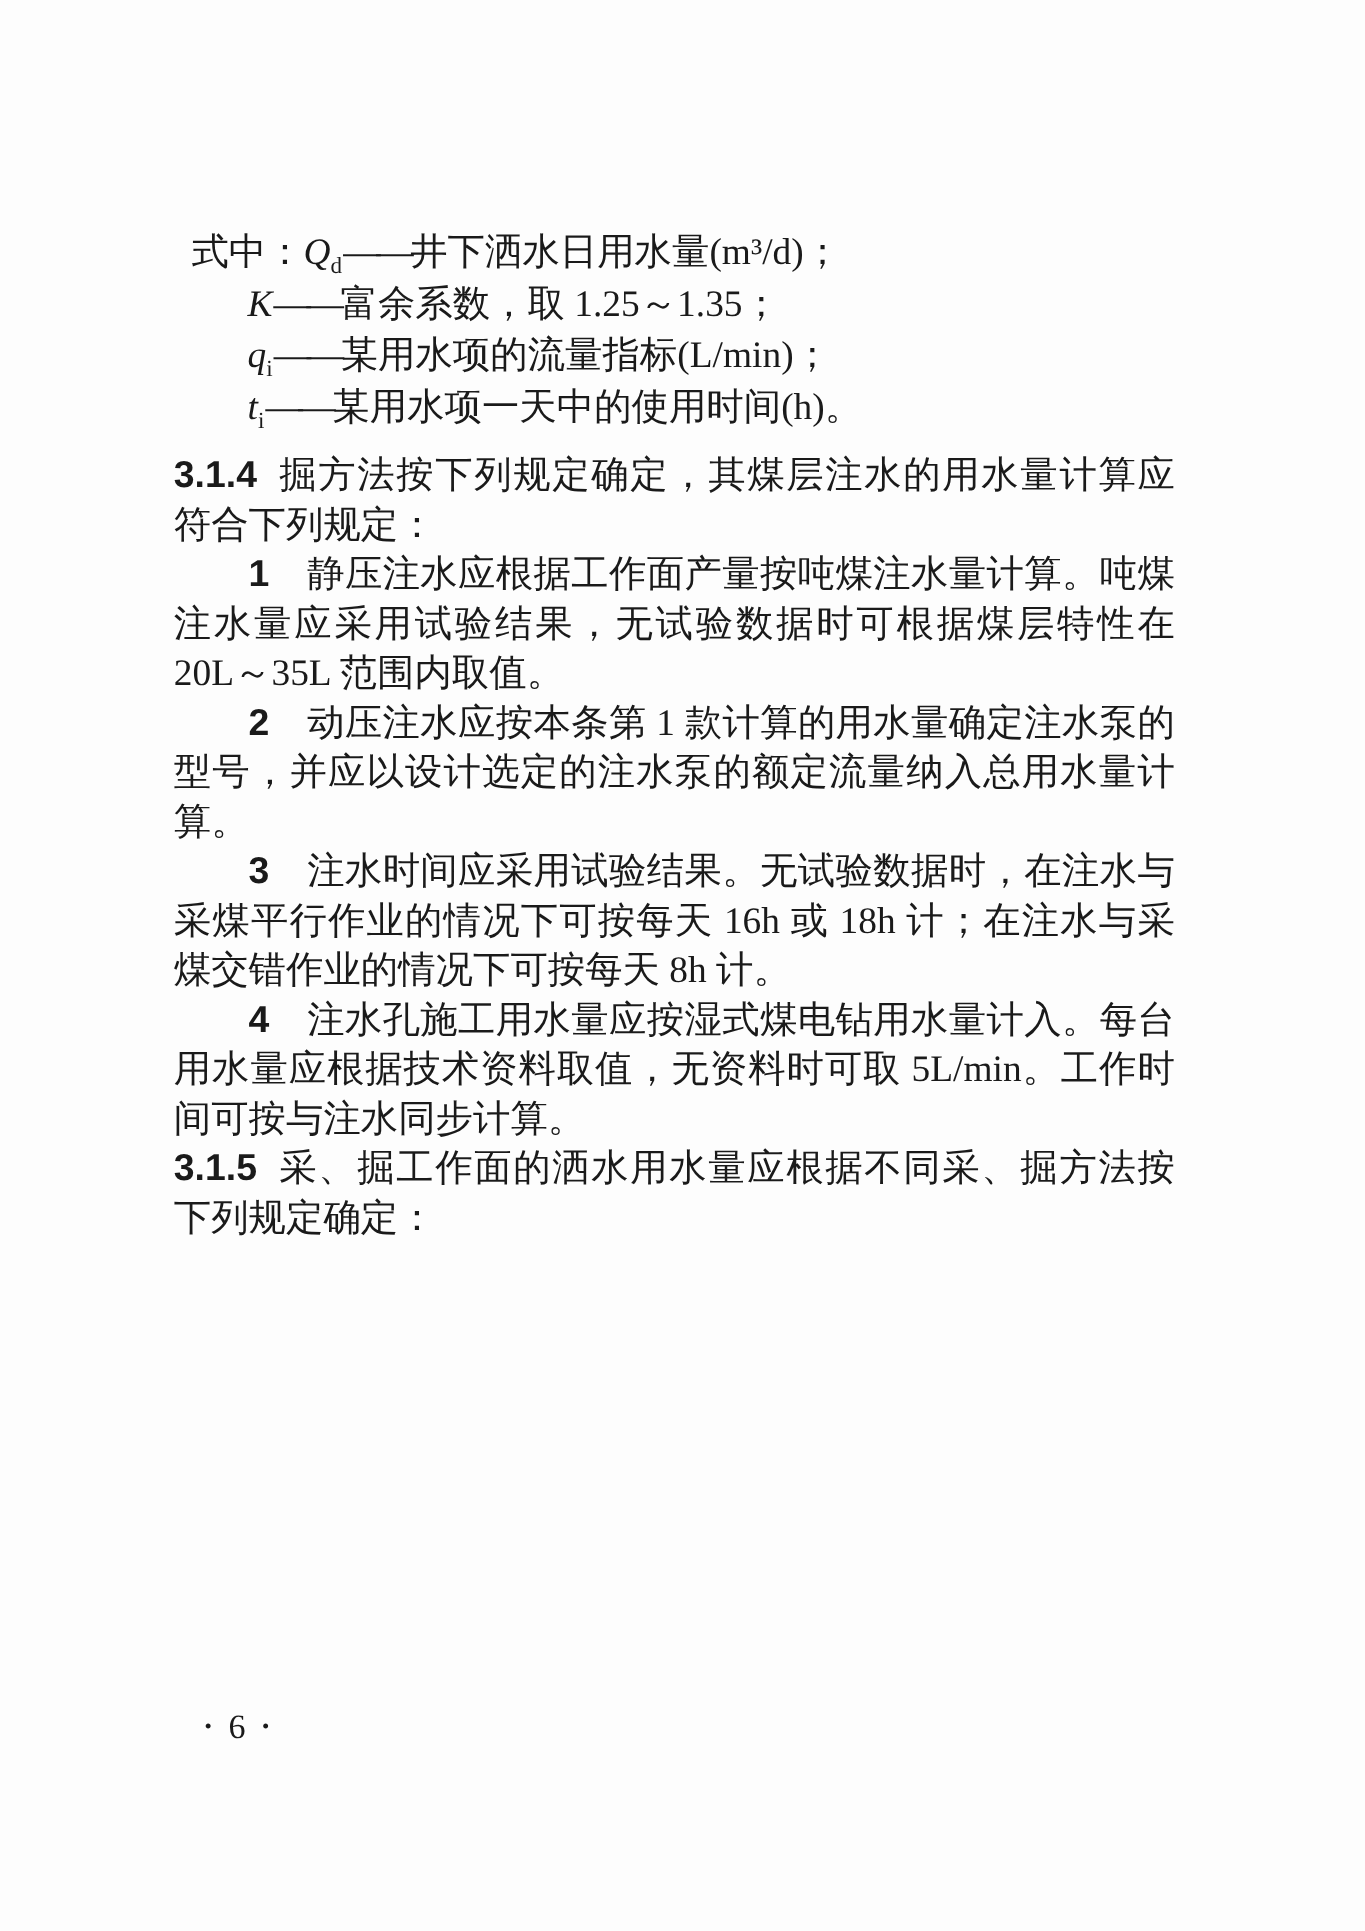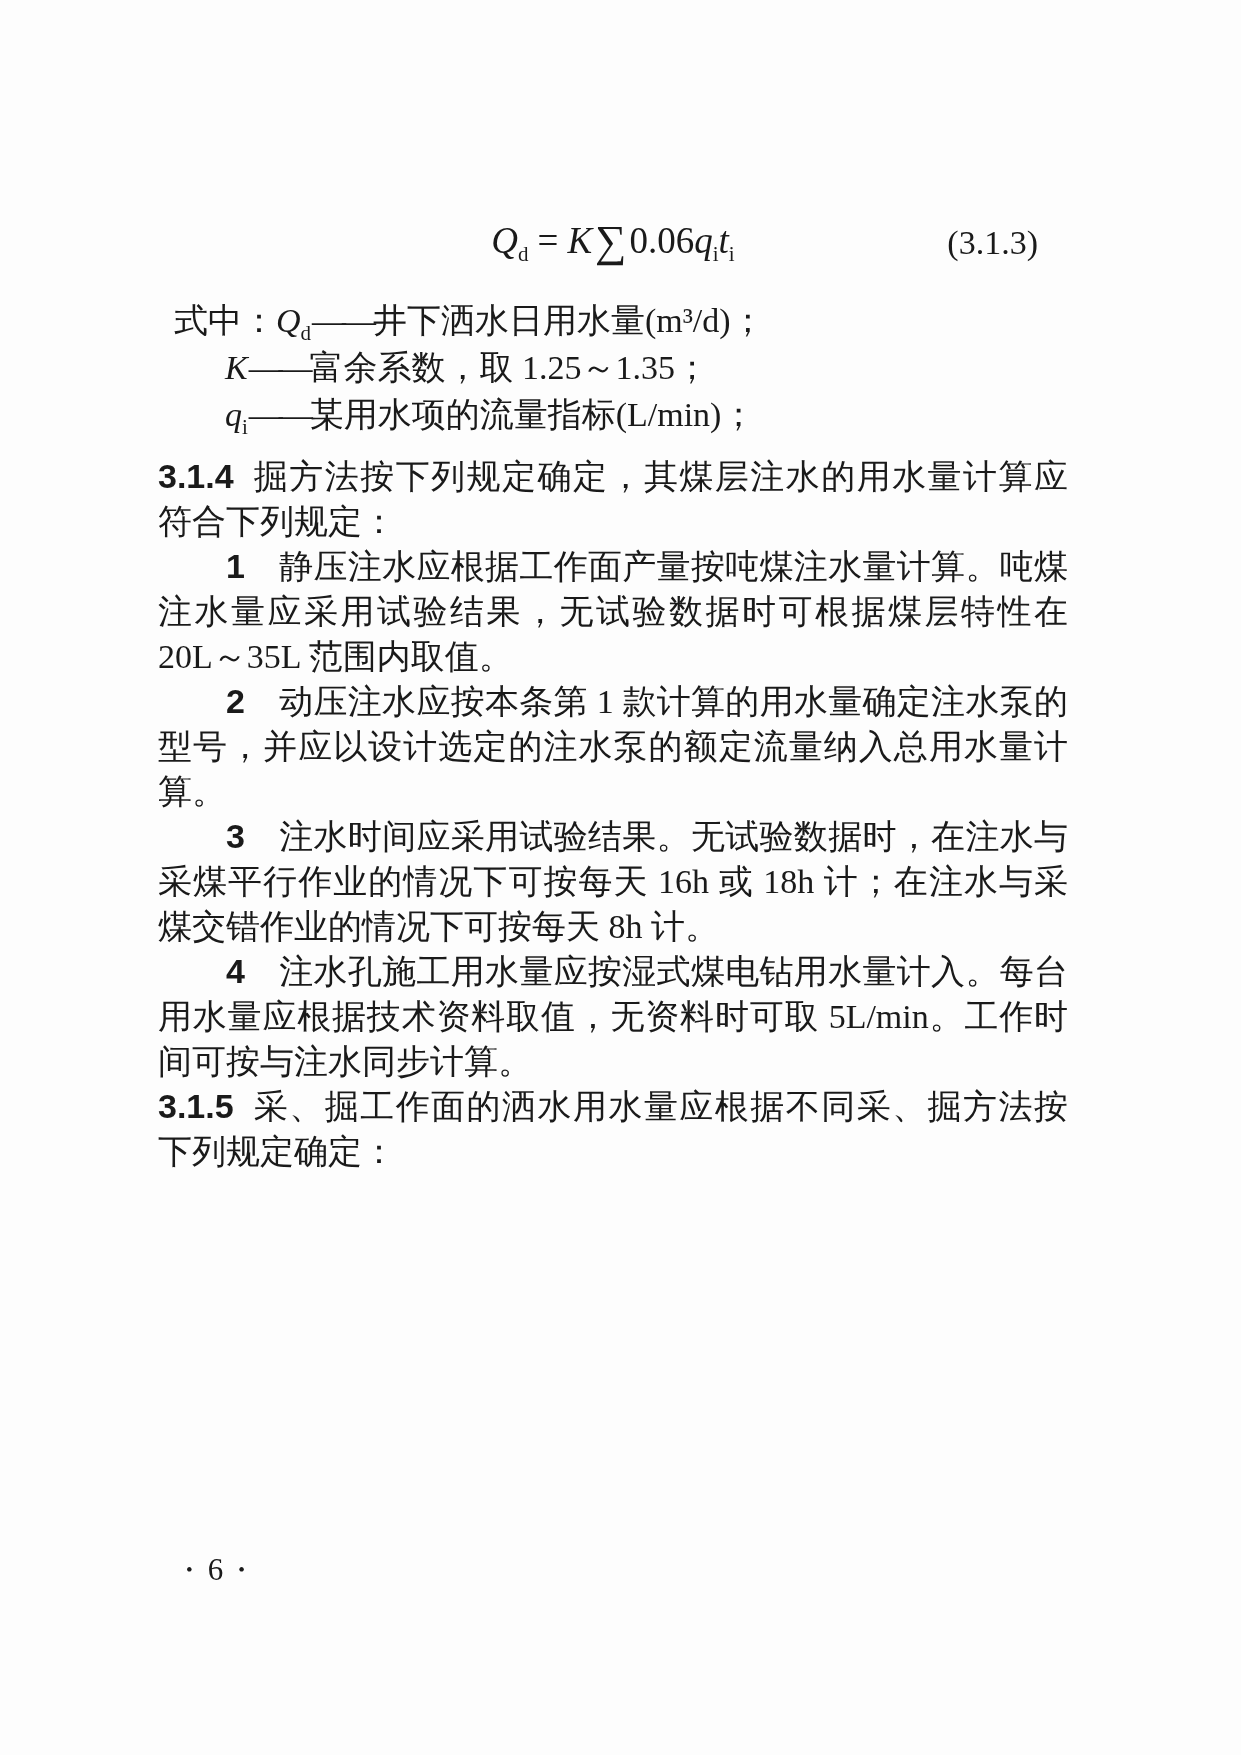--- a/index.html
+++ b/index.html
@@ -86,29 +86,26 @@
   .page-number .dot { font-size: 19px; }
 </style>
 </head>
 <body>
 
 <div class="page">
   <main class="content">
 
 
 
-    <div class="formula-row">
-      <span class="formula"><i class="fvar">Q</i><sub class="fsub">d</sub><span class="fop">=</span><i class="fvar">K</i><span class="fsigma">∑</span><span>0.06</span><i class="fvar">q</i><sub class="fsub">i</sub><i class="fvar">t</i><sub class="fsub">i</sub></span>
-      <span class="formula-label">(3.1.3)</span>
-    </div>
 
     <div class="terms">
       <div class="term-line"><span>式中：</span><i class="tvar">Q</i><sub class="tsub">d</sub><span class="tdash">——</span><span>井下洒水日用水量(m³/d)；</span></div>
       <div class="term-line ind"><i class="tvar">K</i><sub class="tsub"></sub><span class="tdash">——</span><span>富余系数，取 1.25～1.35；</span></div>
       <div class="term-line ind"><i class="tvar">q</i><sub class="tsub">i</sub><span class="tdash">——</span><span>某用水项的流量指标(L/min)；</span></div>
+      <div class="term-line ind"><i class="tvar">t</i><sub class="tsub">i</sub><span class="tdash">——</span><span>某用水项一天中的使用时间(h)。</span></div>
     </div>
 
     <p class="para"><b class="cnum">3.1.4</b><span>掘方法按下列规定确定，其煤层注水的用水量计算应符合下列规定：</span></p>
 
     <p class="para indent2"><b class="inum">1</b><span>静压注水应根据工作面产量按吨煤注水量计算。吨煤注水量应采用试验结果，无试验数据时可根据煤层特性在 20L～35L 范围内取值。</span></p>
     <p class="para indent2"><b class="inum">2</b><span>动压注水应按本条第 1 款计算的用水量确定注水泵的型号，并应以设计选定的注水泵的额定流量纳入总用水量计算。</span></p>
     <p class="para indent2"><b class="inum">3</b><span>注水时间应采用试验结果。无试验数据时，在注水与采煤平行作业的情况下可按每天 16h 或 18h 计；在注水与采煤交错作业的情况下可按每天 8h 计。</span></p>
     <p class="para indent2"><b class="inum">4</b><span>注水孔施工用水量应按湿式煤电钻用水量计入。每台用水量应根据技术资料取值，无资料时可取 5L/min。工作时间可按与注水同步计算。</span></p>
 
     <p class="para"><b class="cnum">3.1.5</b><span>采、掘工作面的洒水用水量应根据不同采、掘方法按下列规定确定：</span></p>

